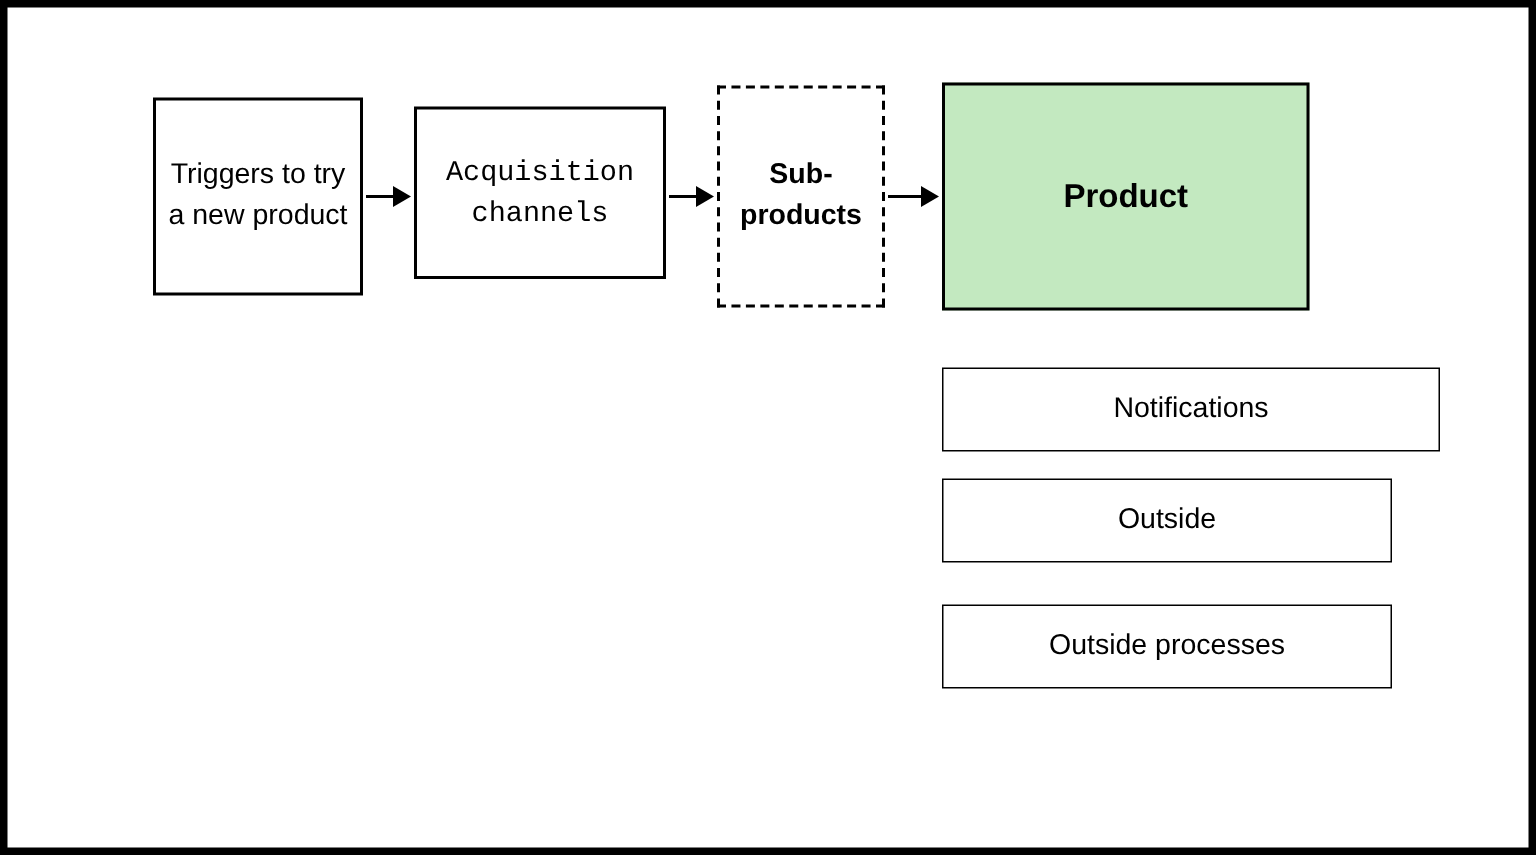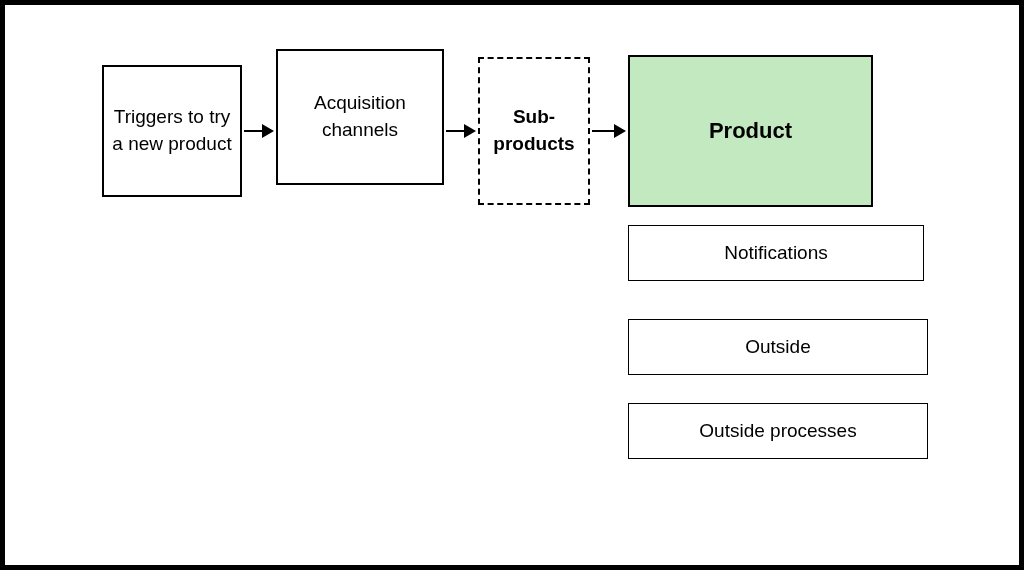--- a/index.html
+++ b/index.html
@@ -74,21 +74,21 @@
 
   <div class="box" style="left:97px; top:60px; width:140px; height:132px;">
     <span class="label">Triggers to try a new product</span>
   </div>
 
   <div class="arrow" style="left:239px; top:119px;">
     <div class="arrow-line" style="width:18px;"></div>
     <div class="arrow-head"></div>
   </div>
 
-  <div class="box" style="left:271px; top:44px; width:168px; height:136px;">
+  <div class="box" style="left:271px; top:66px; width:168px; height:115px;font-family:Liberation Mono, monospace;">
     <span class="label">Acquisition channels</span>
   </div>
 
   <div class="arrow" style="left:441px; top:119px;">
     <div class="arrow-line" style="width:18px;"></div>
     <div class="arrow-head"></div>
   </div>
 
   <div class="box box-dashed" style="left:473px; top:52px; width:112px; height:148px;">
     <span class="label">Sub-products</span>
@@ -96,21 +96,21 @@
 
   <div class="arrow" style="left:587px; top:119px;">
     <div class="arrow-line" style="width:22px;"></div>
     <div class="arrow-head"></div>
   </div>
 
   <div class="box box-highlight" style="left:623px; top:50px; width:245px; height:152px;">
     <span class="label">Product</span>
   </div>
 
-  <div class="box thin-box" style="left:623px; top:220px; width:296px;align-items:center;">
+  <div class="box thin-box" style="left:623px; top:240px; width:332px;align-items:center;">
     <span class="label">Notifications</span>
   </div>
 
   <div class="box thin-box" style="left:623px; top:314px; width:300px;">
     <span class="label">Outside</span>
   </div>
 
   <div class="box thin-box" style="left:623px; top:398px; width:300px;">
     <span class="label">Outside processes</span>
   </div>

